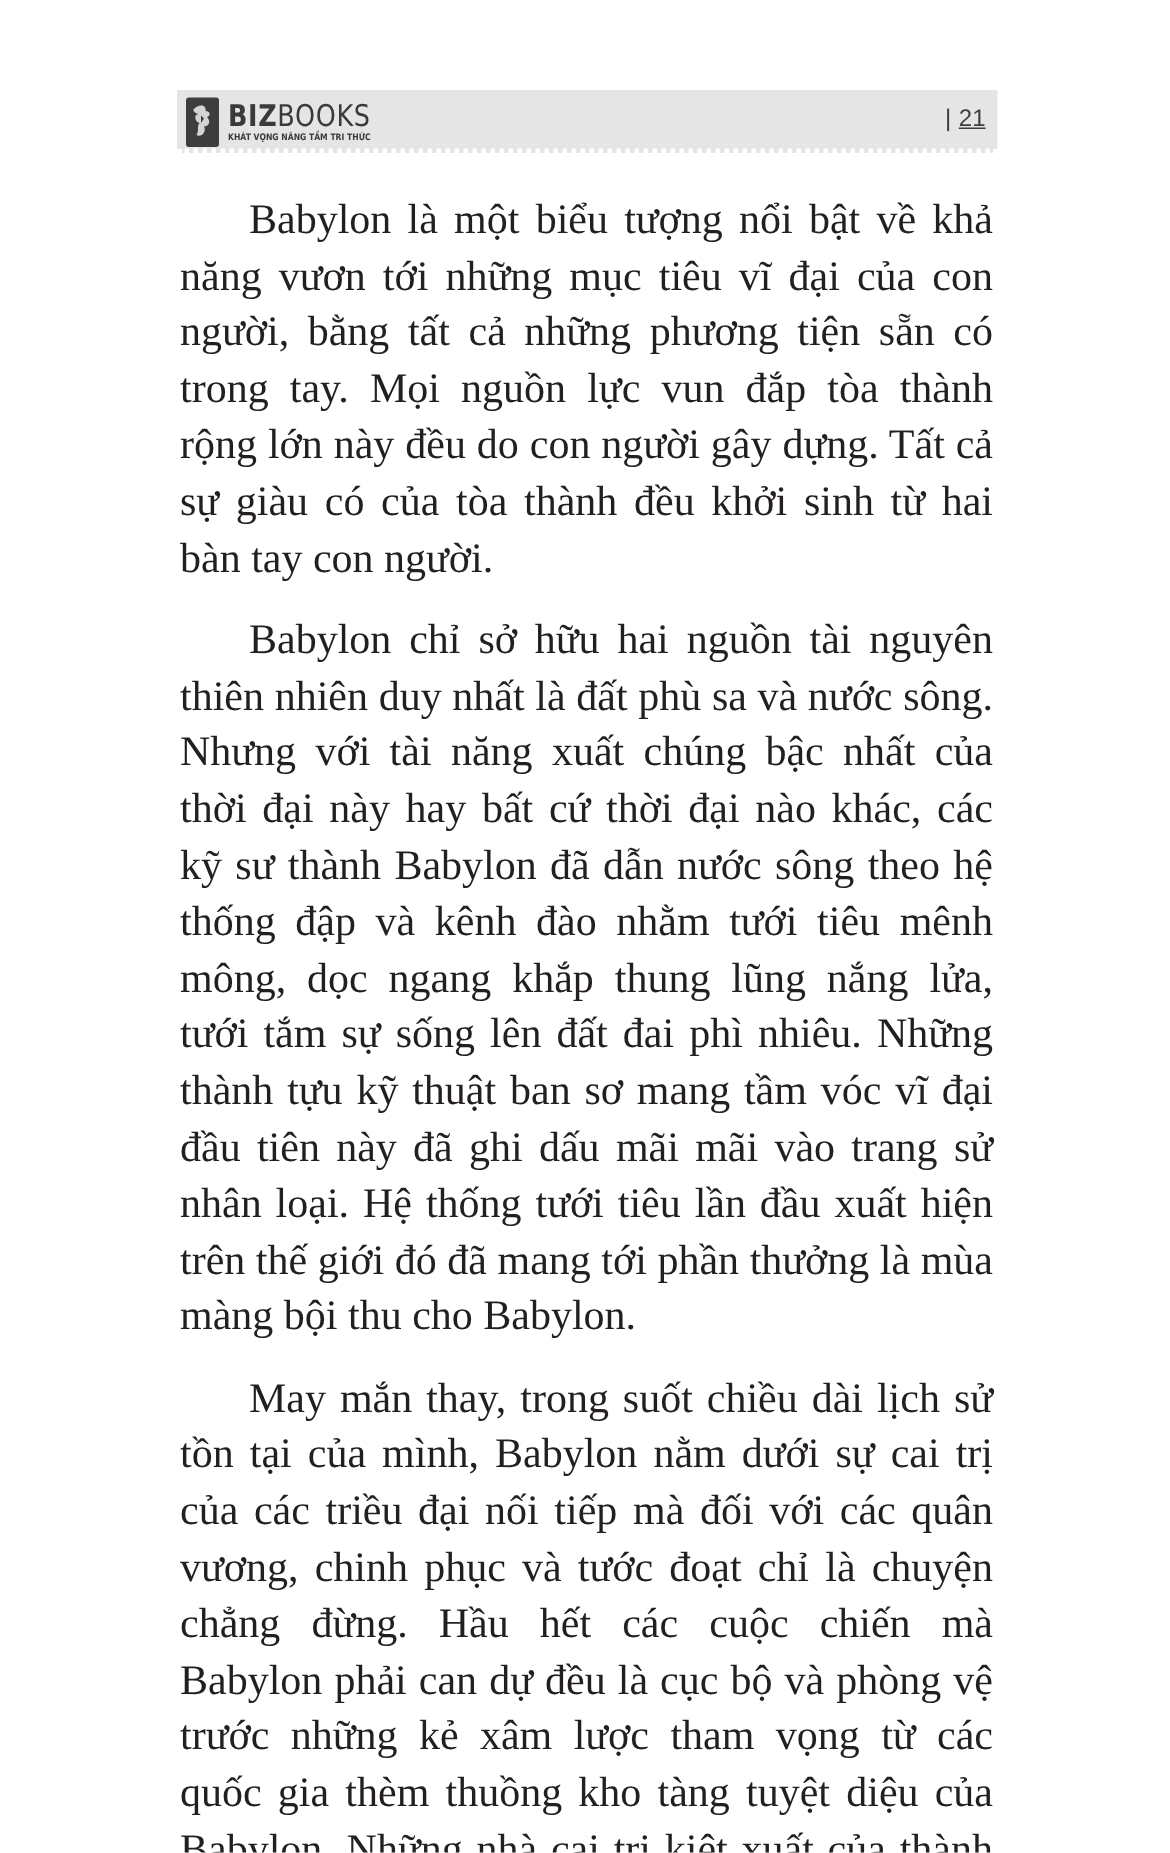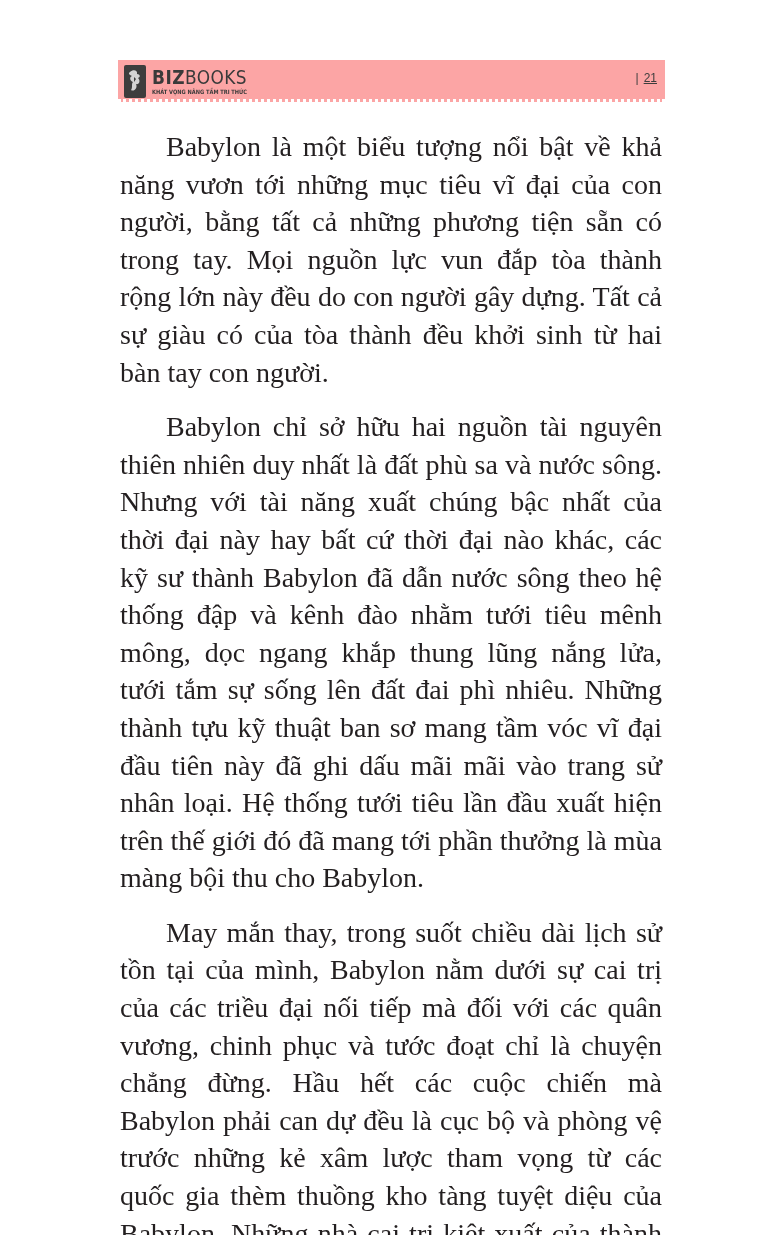--- a/index.html
+++ b/index.html
@@ -14,21 +14,21 @@
       overflow: hidden;
       font-family: "Liberation Serif", "DejaVu Serif", serif;
       color: #231f20;
     }
     .header-bar {
       position: absolute;
       left: 118px;
       top: 60px;
       width: 547px;
       height: 42px;
-      background: #fca5a5;
+      background: #e5e5e5;
       border-bottom: 3px dotted #ffffff;
       box-sizing: border-box;
     }
     .logo {
       position: absolute;
       left: 6px;
       top: 4px;
       height: 34px;
       display: flex;
       align-items: center;
@@ -75,21 +75,21 @@
       color: #3a3a3a;
       white-space: nowrap;
       transform: scaleX(0.85);
       transform-origin: left center;
     }
     .page-number {
       position: absolute;
       right: 8px;
       top: 11px;
       font-family: "Liberation Sans", "DejaVu Sans", sans-serif;
-      font-size: 12px;
+      font-size: 16px;
       color: #3d3d3d;
       white-space: nowrap;
       text-decoration: underline;
     }
     .page-number .sep {
       margin-right: 5px;
       font-weight: normal;
     }
     .content {
       position: absolute;

